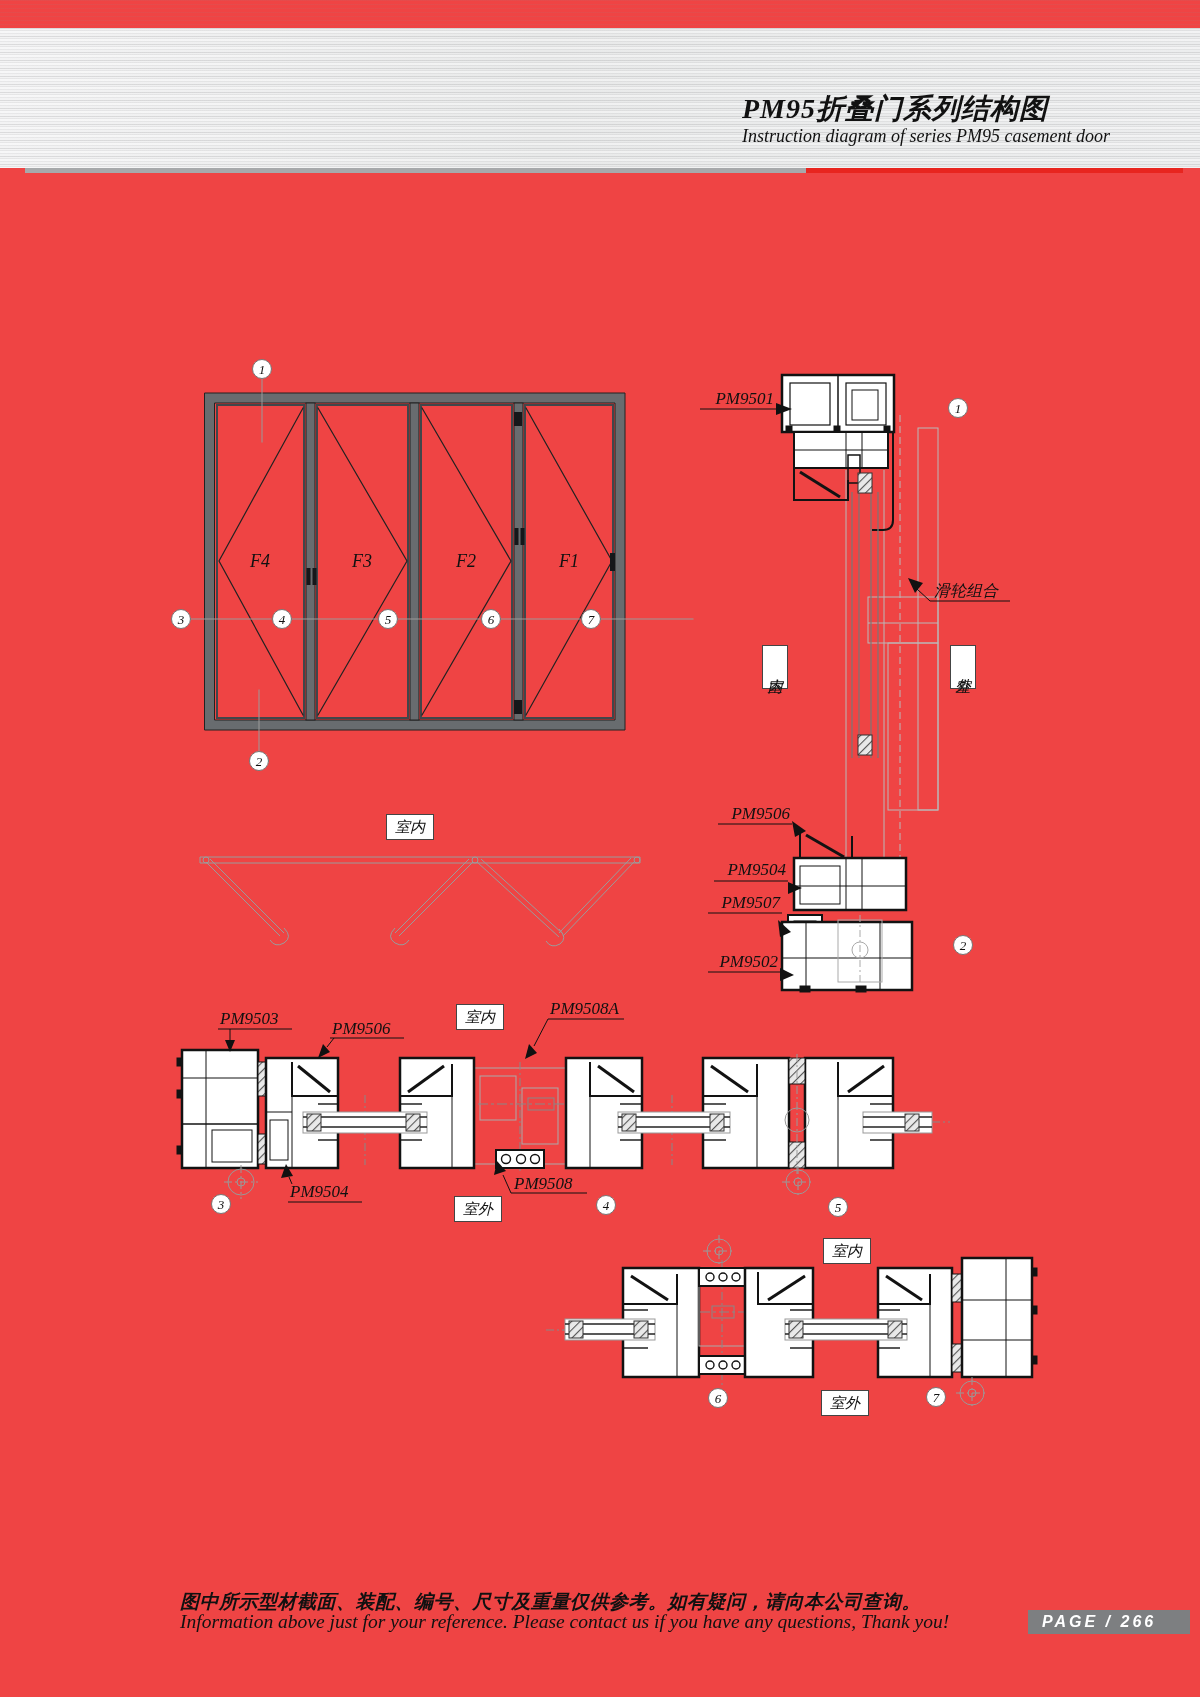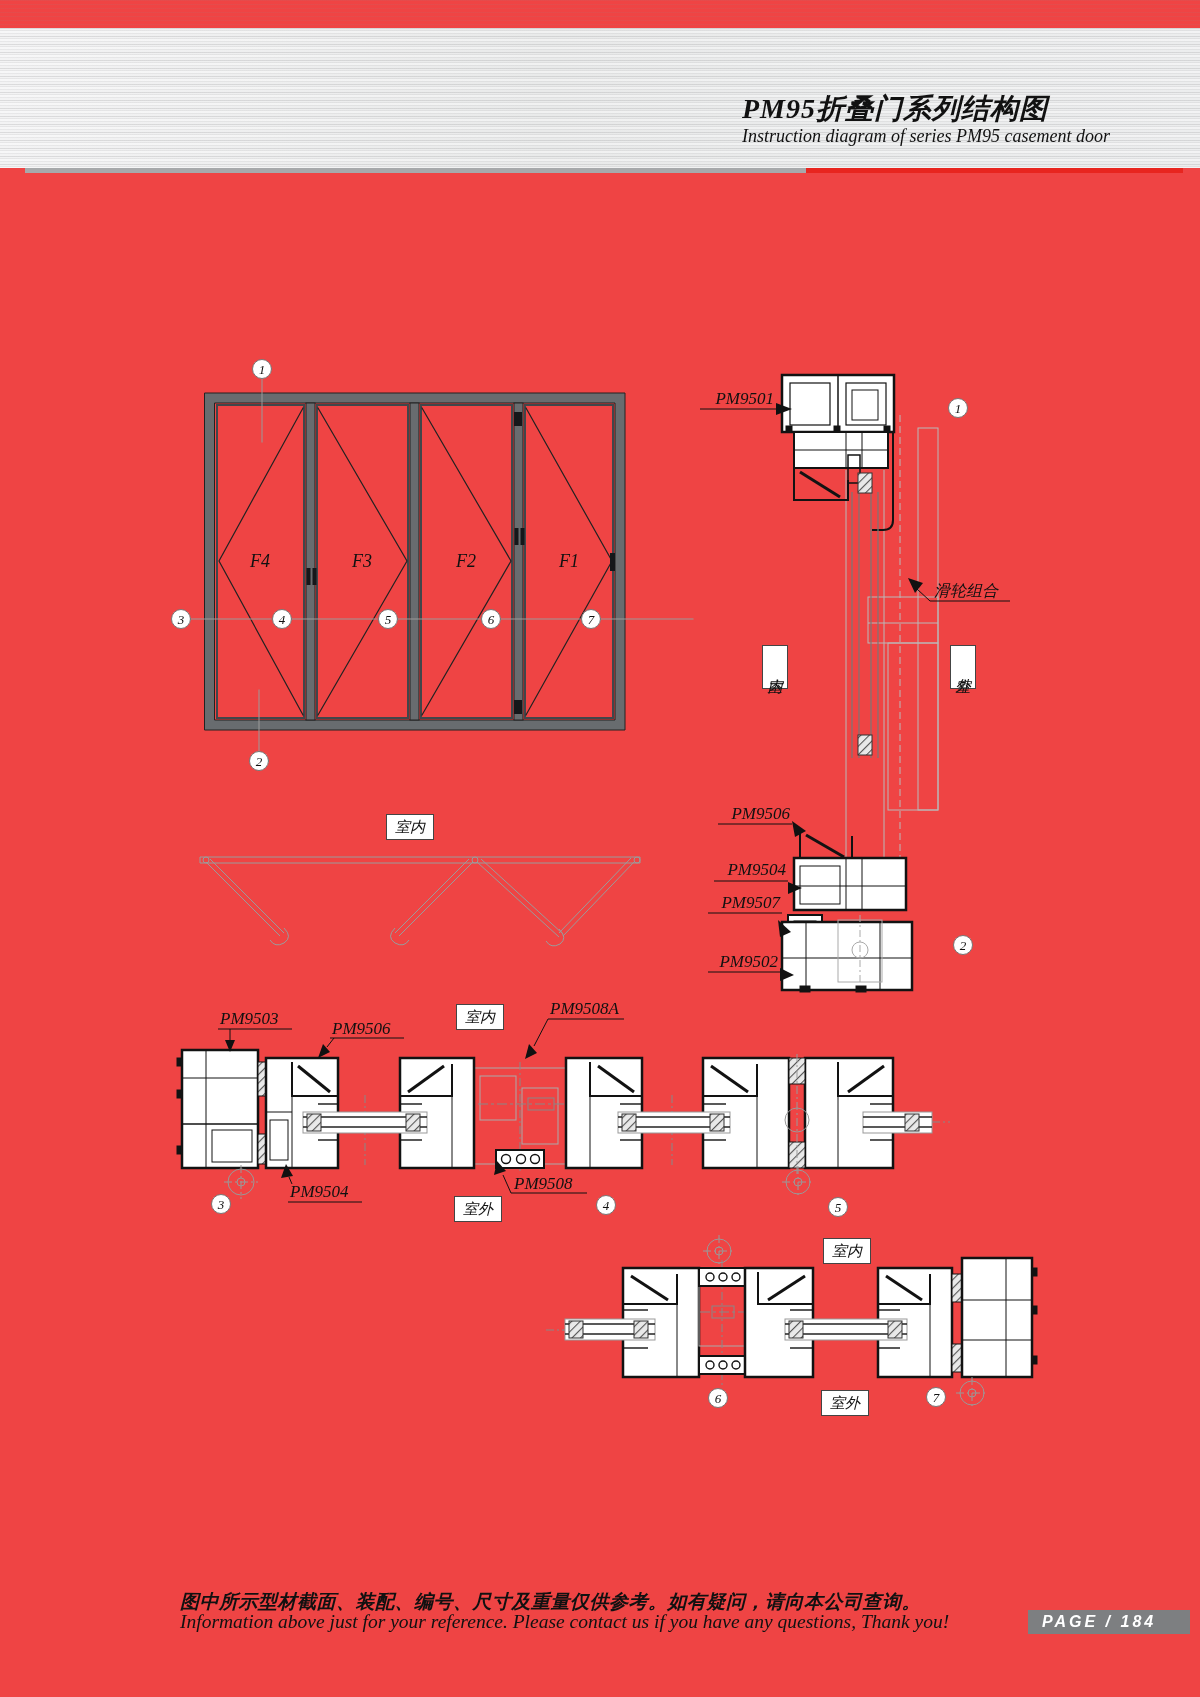--- a/index.html
+++ b/index.html
@@ -477,14 +477,14 @@
   <div class="abs cnbox" style="left:386px;top:814px">室内</div>
   <div class="abs vbox" style="left:762px;top:645px">室内</div>
   <div class="abs vbox" style="left:950px;top:645px">室外</div>
   <div class="abs cnbox" style="left:456px;top:1004px">室内</div>
   <div class="abs cnbox" style="left:454px;top:1196px">室外</div>
   <div class="abs cnbox" style="left:823px;top:1238px">室内</div>
   <div class="abs cnbox" style="left:821px;top:1390px">室外</div>
 
   <div class="abs note-cn">图中所示型材截面、装配、编号、尺寸及重量仅供参考。如有疑问，请向本公司查询。</div>
   <div class="abs note-en">Information above just for your reference. Please contact us if you have any questions, Thank you!</div>
-  <div class="abs badge">PAGE / 184</div>
+  <div class="abs badge">PAGE / 266</div>
 </div>
 
 </body></html>

